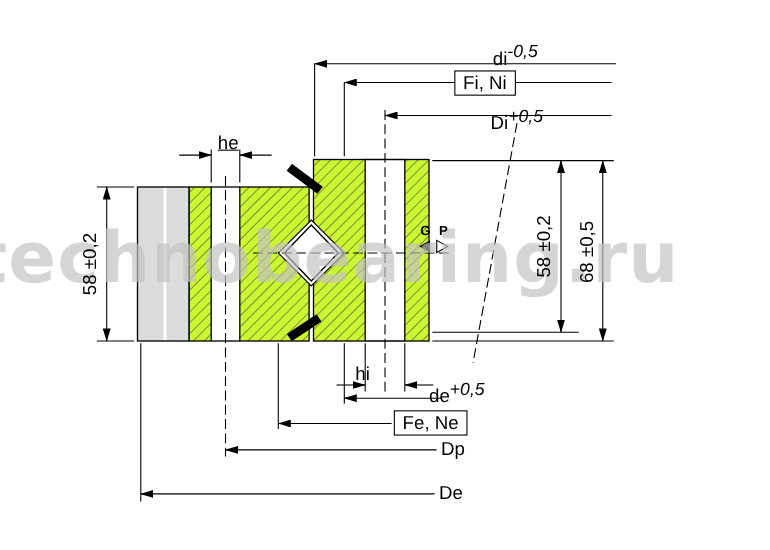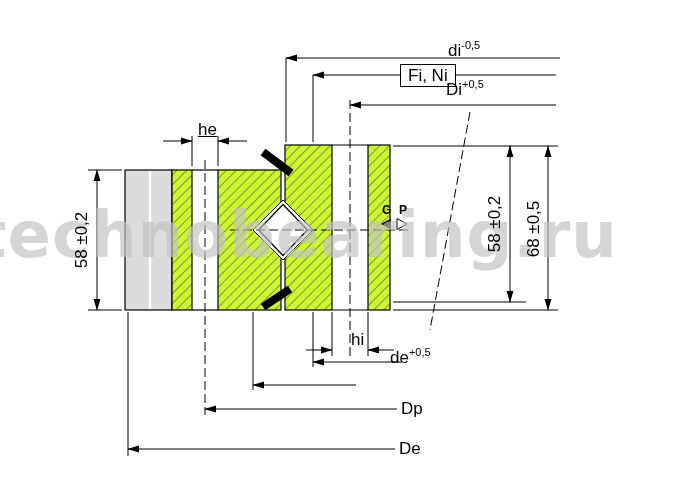--- a/index.html
+++ b/index.html
@@ -24,21 +24,21 @@
   .dash{stroke:var(--line);stroke-width:1;stroke-dasharray:9 4;fill:none;}
   .dim,.ext{stroke:var(--line);stroke-width:1;fill:none;}
   .watermark{
     position:absolute;z-index:5;left:-24px;top:198px;white-space:nowrap;
     font-family:"DejaVu Sans", sans-serif;font-weight:bold;font-size:64px;
     color:var(--wm);opacity:0.68;letter-spacing:1px;pointer-events:none;
   }
   .label{
     position:absolute;z-index:10;font-size:17px;color:#000;white-space:nowrap;line-height:1.15;
   }
-  .label sup{font-size:11px;}
+  .label sup{font-size:16px;font-style:italic;}
   .boxed{border:1px solid #000;background:#ffffff;padding:0 7px;line-height:21px;}
   .vlabel{transform:translate(-50%,-50%) rotate(-90deg);}
   .tiny{font-size:12px;font-weight:bold;}
 </style>
 </head>
 <body>
 
 <div class="stage">
 
   <svg width="700" height="500" viewBox="0 0 700 500">
@@ -115,41 +115,42 @@
       <line x1="395" y1="449" x2="128" y2="449" marker-end="url(#arr)"></line>
     </g>
   </svg>
 
   <div class="watermark">technobearing.ru</div>
 
   <div class="label" style="left:448px;top:39px;">
     <span>di</span><sup>-0,5</sup>
   </div>
 
-  <div class="label boxed" style="left:400px;top:64px;">Fi, Ni</div>
+  <div class="label boxed" style="left:413px;top:64px;">Fi, Ni</div>
 
-  <div class="label" style="left:446px;top:78px;">
+  <div class="label" style="left:446px;top:98px;">
     <span>Di</span><sup>+0,5</sup>
   </div>
 
   <div class="label" style="left:198px;top:120px;text-decoration:underline;">he</div>
 
   <div class="label vlabel" style="left:82px;top:240px;">58 ±0,2</div>
 
   <div class="label vlabel" style="left:495px;top:224px;">58 ±0,2</div>
 
   <div class="label vlabel" style="left:534px;top:229px;">68 ±0,5</div>
 
   <div class="label tiny" style="left:382px;top:204px;">G</div>
   <div class="label tiny" style="left:399px;top:204px;">P</div>
 
-  <div class="label" style="left:351px;top:330px;">hi</div>
+  <div class="label" style="left:323px;top:330px;">hi</div>
 
   <div class="label" style="left:390px;top:346px;">
     <span>de</span><sup>+0,5</sup>
   </div>
 
+  <div class="label boxed" style="left:358px;top:373px;">Fe, Ne</div>
 
   <div class="label" style="left:401px;top:399px;text-align:right;">Dp</div>
 
   <div class="label" style="left:399px;top:439px;">De</div>
 
 </div>
 
 </body></html>

